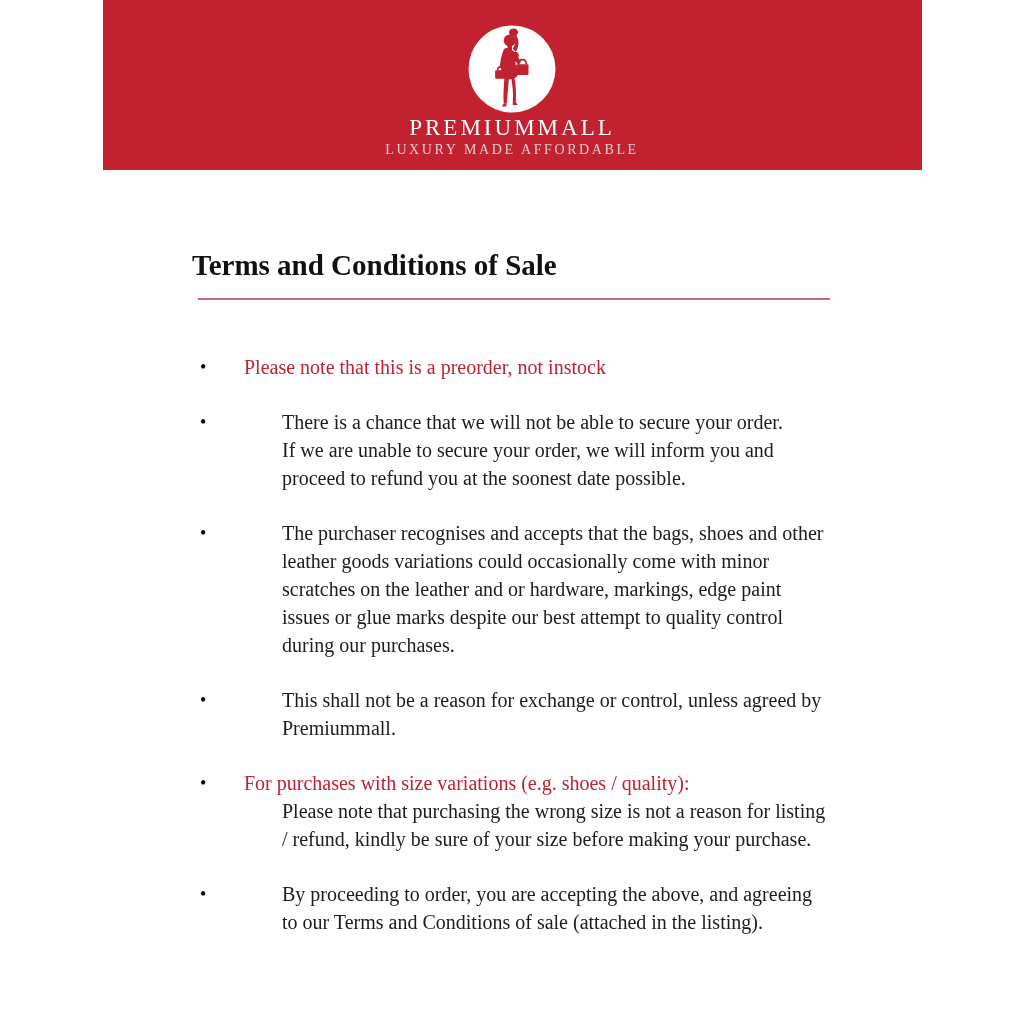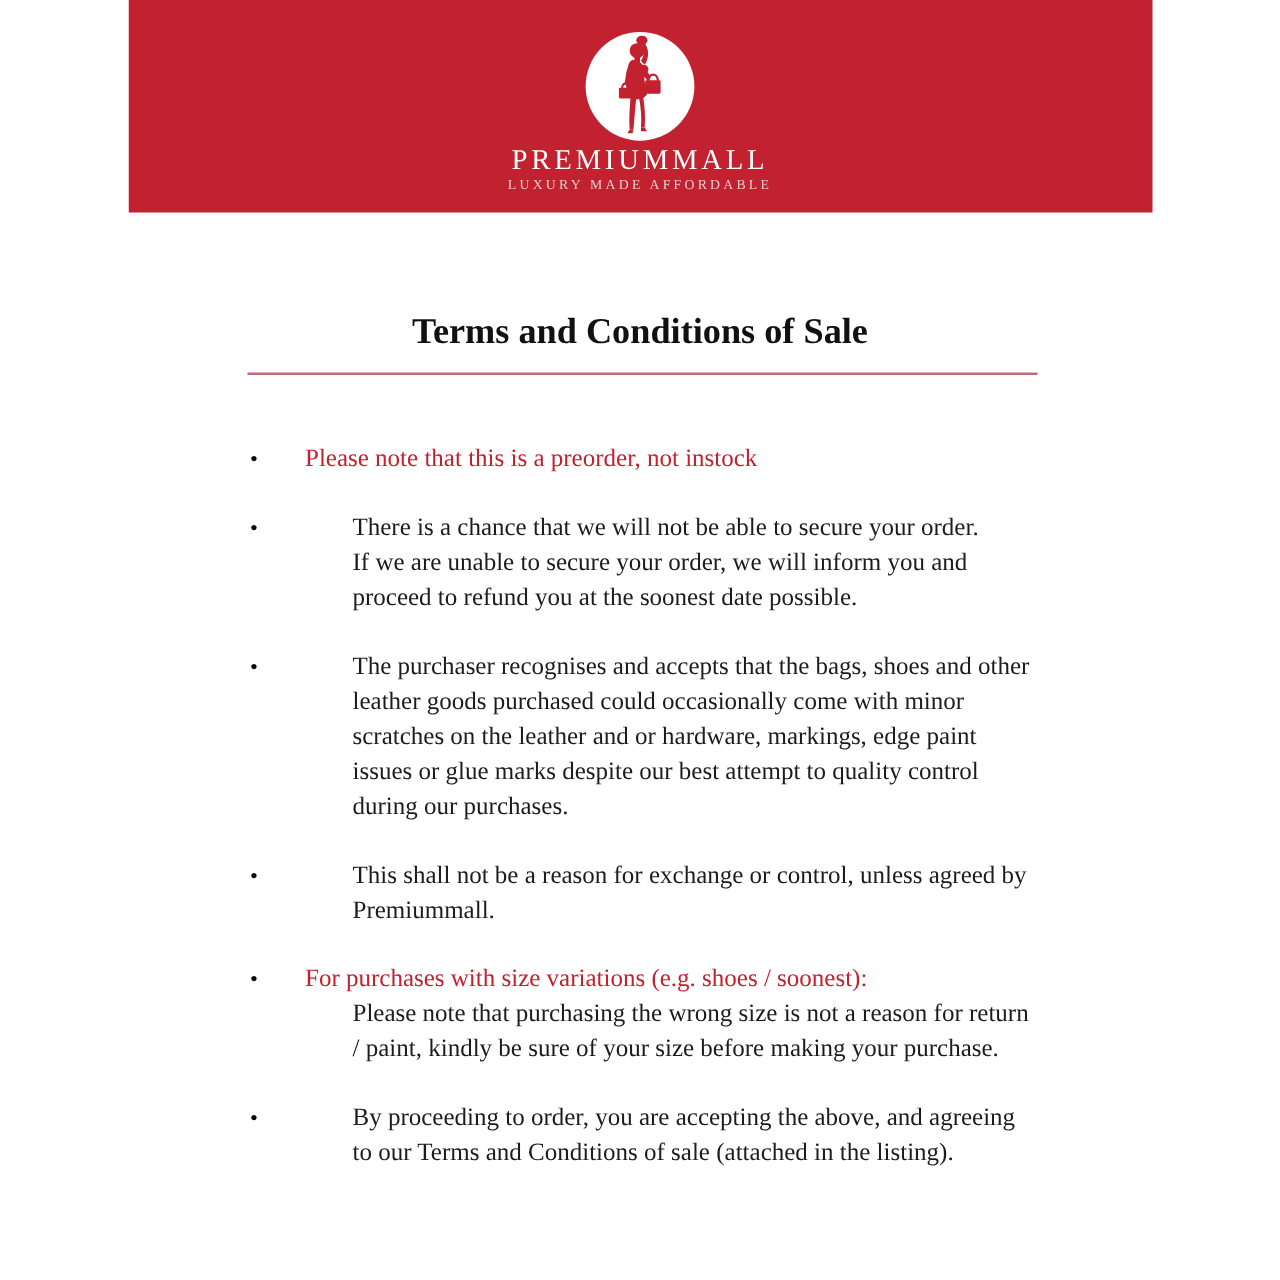--- a/index.html
+++ b/index.html
@@ -37,34 +37,33 @@
   .brand-name {
     color: #ffffff;
     font-size: 23px;
     letter-spacing: 3px;
     line-height: 1.1;
     margin-top: 1px;
     white-space: nowrap;
   }
   .brand-tagline {
     color: #e9cbd0;
-    font-size: 11px;
+    font-size: 14px;
     letter-spacing: 2.6px;
     margin-top: 2px;
     white-space: nowrap;
   }
   .content {
     width: 640px;
     margin: 0 auto;
   }
   h1.doc-title {
     font-size: 29px;
     line-height: 34px;
     font-weight: bold;
-    text-align: center;
     color: #111111;
     margin: 78px 0 0 0;
   }
   .divider {
     height: 2px;
     background: var(--divider-red);
     margin: 16px 2px 0 6px;
     opacity: 0.85;
   }
   ul.terms-list {
@@ -160,33 +159,33 @@
         <li class="term-item">
           <span class="bullet-dot">•</span>
 
           <span class="term-body">There is a chance that we will not be able to secure your order.
 If we are unable to secure your order, we will inform you and proceed to refund you at the soonest date possible.</span>
         </li>
 
         <li class="term-item">
           <span class="bullet-dot">•</span>
 
-          <span class="term-body">The purchaser recognises and accepts that the bags, shoes and other leather goods purchased could occasionally come with minor scratches on the leather and or hardware, markings, edge paint issues or glue marks despite our best attempt to quality control during our purchases.</span>
+          <span class="term-body">The purchaser recognises and accepts that the bags, shoes and other leather goods variations could occasionally come with minor scratches on the leather and or hardware, markings, edge paint issues or glue marks despite our best attempt to quality control during our purchases.</span>
         </li>
 
         <li class="term-item">
           <span class="bullet-dot">•</span>
 
           <span class="term-body">This shall not be a reason for exchange or control, unless agreed by Premiummall.</span>
         </li>
 
         <li class="term-item">
           <span class="bullet-dot">•</span>
-          <strong class="term-highlight">For purchases with size variations (e.g. shoes / soonest):</strong>
-          <span class="term-body">Please note that purchasing the wrong size is not a reason for return / paint, kindly be sure of your size before making your purchase.</span>
+          <strong class="term-highlight">For purchases with size variations (e.g. shoes / quality):</strong>
+          <span class="term-body">Please note that purchasing the wrong size is not a reason for listing / refund, kindly be sure of your size before making your purchase.</span>
         </li>
 
         <li class="term-item">
           <span class="bullet-dot">•</span>
 
           <span class="term-body">By proceeding to order, you are accepting the above, and agreeing to our Terms and Conditions of sale (attached in the listing).</span>
         </li>
       </ul>
   </main>
 

